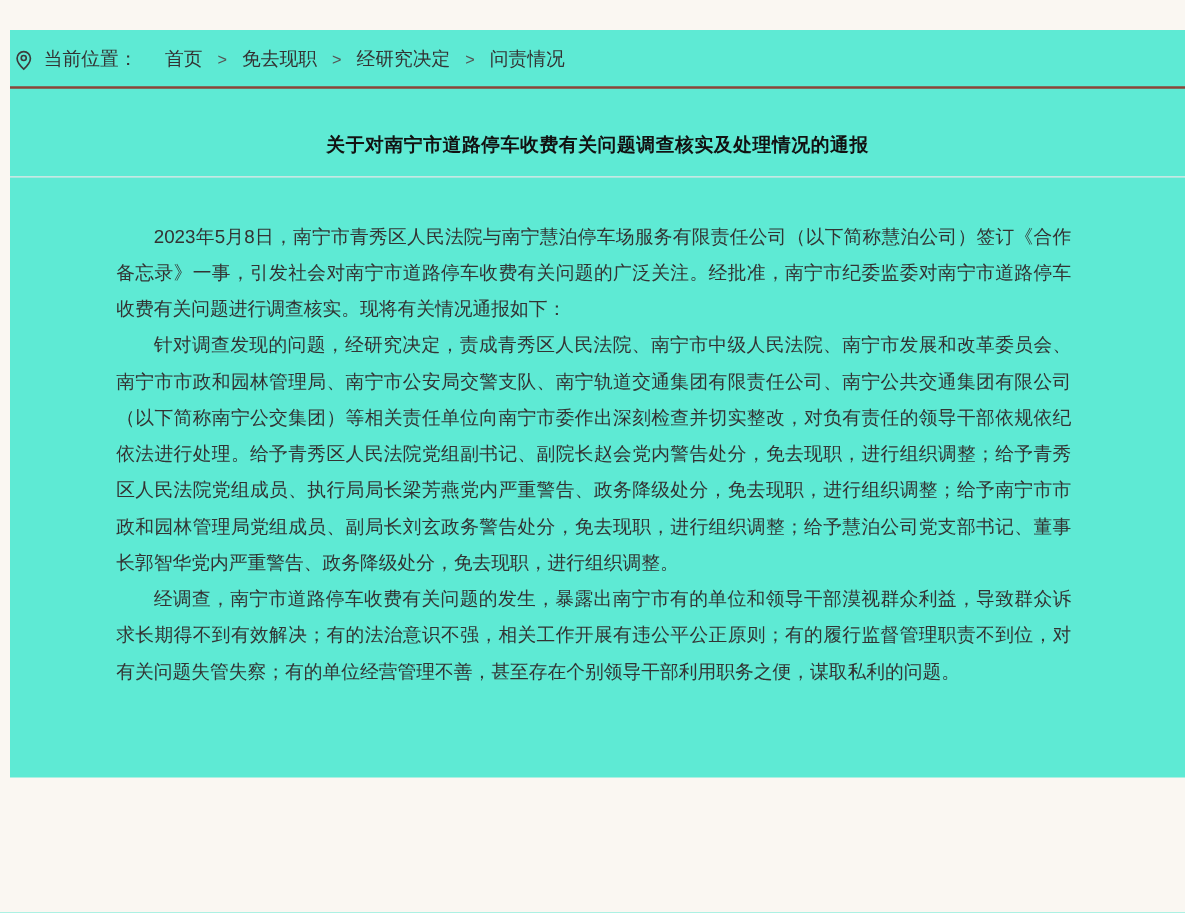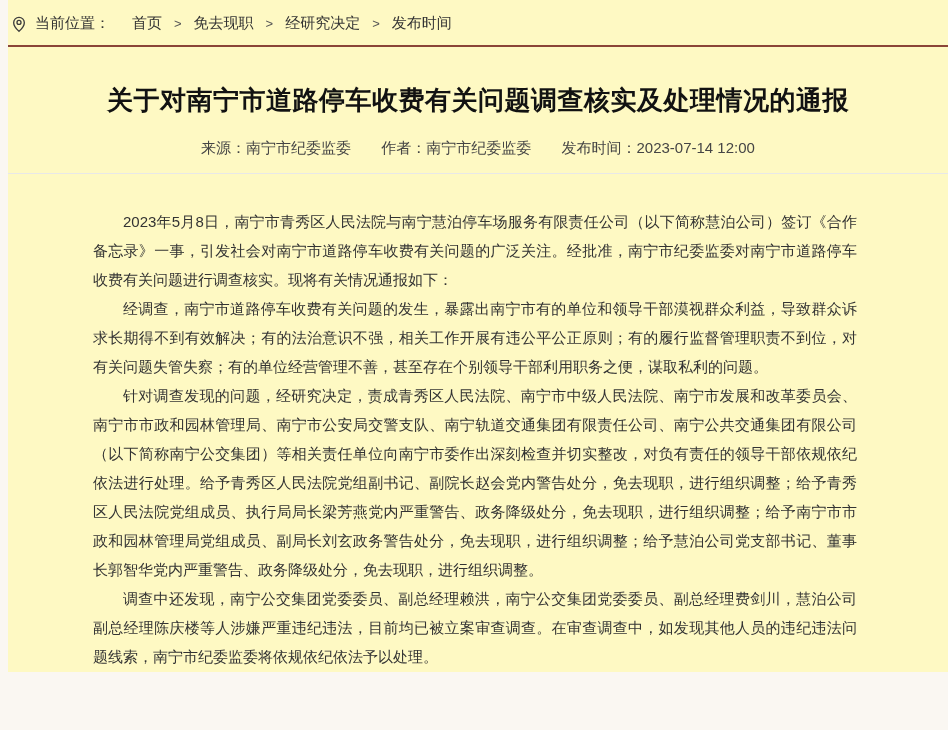--- a/index.html
+++ b/index.html
@@ -5,41 +5,42 @@
   * { box-sizing: border-box; }
   html, body { margin: 0; padding: 0; }
   body {
     width: 948px; height: 730px;
     background: #faf7f2;
     font-family: "Liberation Sans", "DejaVu Sans", sans-serif;
     overflow: hidden;
   }
   .page {
     margin-left: 8px;
-    width: 940px; height: 672px;
-    background: #fef9c3;
+    width: 940px; height: 598px;
+    background: #5eead4;
+    margin-top: 24px;
   }
   
   .breadcrumb {
     display: flex; align-items: center;
     height: 47px;
     padding: 2px 0 0 3px;
     border-bottom: 2px solid #8b4538;
     font-size: 15px; color: #333;
   }
   .breadcrumb .pin { display: inline-flex; margin-right: 8px; }
   .breadcrumb .bc-label { margin-right: 14px; color: #333; }
   .breadcrumb .bc-item { margin: 0 6px; color: #333; cursor: pointer; text-decoration: none; }
   .breadcrumb .bc-item:first-of-type { margin-left: 8px; }
   .breadcrumb .bc-sep { margin: 0 6px; color: #555; font-size: 13px; }
   
   .title {
     margin: 36px 40px 0 40px;
     text-align: center;
-    font-size: 26px; font-weight: bold; color: #121212;
+    font-size: 15px; font-weight: bold; color: #121212;
     letter-spacing: 0.5px;
   }
   .meta {
     margin-top: 21px;
     text-align: center;
     font-size: 15px; color: #454545;
   }
   .meta .meta-item { margin: 0 13px; white-space: nowrap; }
   .meta .meta-label { color: #454545; }
   .light-divider {
@@ -67,33 +68,27 @@
         <circle cx="12" cy="10.6" r="3"></circle>
       </svg>
     </span>
     <span class="bc-label">当前位置：</span>
     <a class="bc-item">首页</a>
     <span class="bc-sep">&gt;</span>
     <a class="bc-item">免去现职</a>
     <span class="bc-sep">&gt;</span>
     <a class="bc-item">经研究决定</a>
     <span class="bc-sep">&gt;</span>
-    <a class="bc-item">发布时间</a>
+    <a class="bc-item">问责情况</a>
   </div>
 
   <h1 class="title">关于对南宁市道路停车收费有关问题调查核实及处理情况的通报</h1>
 
-  <div class="meta">
-    <span class="meta-item"><span class="meta-label">来源：</span><span>南宁市纪委监委</span></span>
-    <span class="meta-item"><span class="meta-label">作者：</span><span>南宁市纪委监委</span></span>
-    <span class="meta-item"><span class="meta-label">发布时间：</span><span>2023-07-14 12:00</span></span>
-  </div>
 
   <div class="light-divider"></div>
 
   <div class="content">
     <p>2023年5月8日，南宁市青秀区人民法院与南宁慧泊停车场服务有限责任公司（以下简称慧泊公司）签订《合作备忘录》一事，引发社会对南宁市道路停车收费有关问题的广泛关注。经批准，南宁市纪委监委对南宁市道路停车收费有关问题进行调查核实。现将有关情况通报如下：</p>
+    <p>针对调查发现的问题，经研究决定，责成青秀区人民法院、南宁市中级人民法院、南宁市发展和改革委员会、南宁市市政和园林管理局、南宁市公安局交警支队、南宁轨道交通集团有限责任公司、南宁公共交通集团有限公司（以下简称南宁公交集团）等相关责任单位向南宁市委作出深刻检查并切实整改，对负有责任的领导干部依规依纪依法进行处理。给予青秀区人民法院党组副书记、副院长赵会党内警告处分，免去现职，进行组织调整；给予青秀区人民法院党组成员、执行局局长梁芳燕党内严重警告、政务降级处分，免去现职，进行组织调整；给予南宁市市政和园林管理局党组成员、副局长刘玄政务警告处分，免去现职，进行组织调整；给予慧泊公司党支部书记、董事长郭智华党内严重警告、政务降级处分，免去现职，进行组织调整。</p>
     <p>经调查，南宁市道路停车收费有关问题的发生，暴露出南宁市有的单位和领导干部漠视群众利益，导致群众诉求长期得不到有效解决；有的法治意识不强，相关工作开展有违公平公正原则；有的履行监督管理职责不到位，对有关问题失管失察；有的单位经营管理不善，甚至存在个别领导干部利用职务之便，谋取私利的问题。</p>
-    <p>针对调查发现的问题，经研究决定，责成青秀区人民法院、南宁市中级人民法院、南宁市发展和改革委员会、南宁市市政和园林管理局、南宁市公安局交警支队、南宁轨道交通集团有限责任公司、南宁公共交通集团有限公司（以下简称南宁公交集团）等相关责任单位向南宁市委作出深刻检查并切实整改，对负有责任的领导干部依规依纪依法进行处理。给予青秀区人民法院党组副书记、副院长赵会党内警告处分，免去现职，进行组织调整；给予青秀区人民法院党组成员、执行局局长梁芳燕党内严重警告、政务降级处分，免去现职，进行组织调整；给予南宁市市政和园林管理局党组成员、副局长刘玄政务警告处分，免去现职，进行组织调整；给予慧泊公司党支部书记、董事长郭智华党内严重警告、政务降级处分，免去现职，进行组织调整。</p>
-    <p>调查中还发现，南宁公交集团党委委员、副总经理赖洪，南宁公交集团党委委员、副总经理费剑川，慧泊公司副总经理陈庆楼等人涉嫌严重违纪违法，目前均已被立案审查调查。在审查调查中，如发现其他人员的违纪违法问题线索，南宁市纪委监委将依规依纪依法予以处理。</p>
   </div>
 
 </div>
 
 </body></html>

